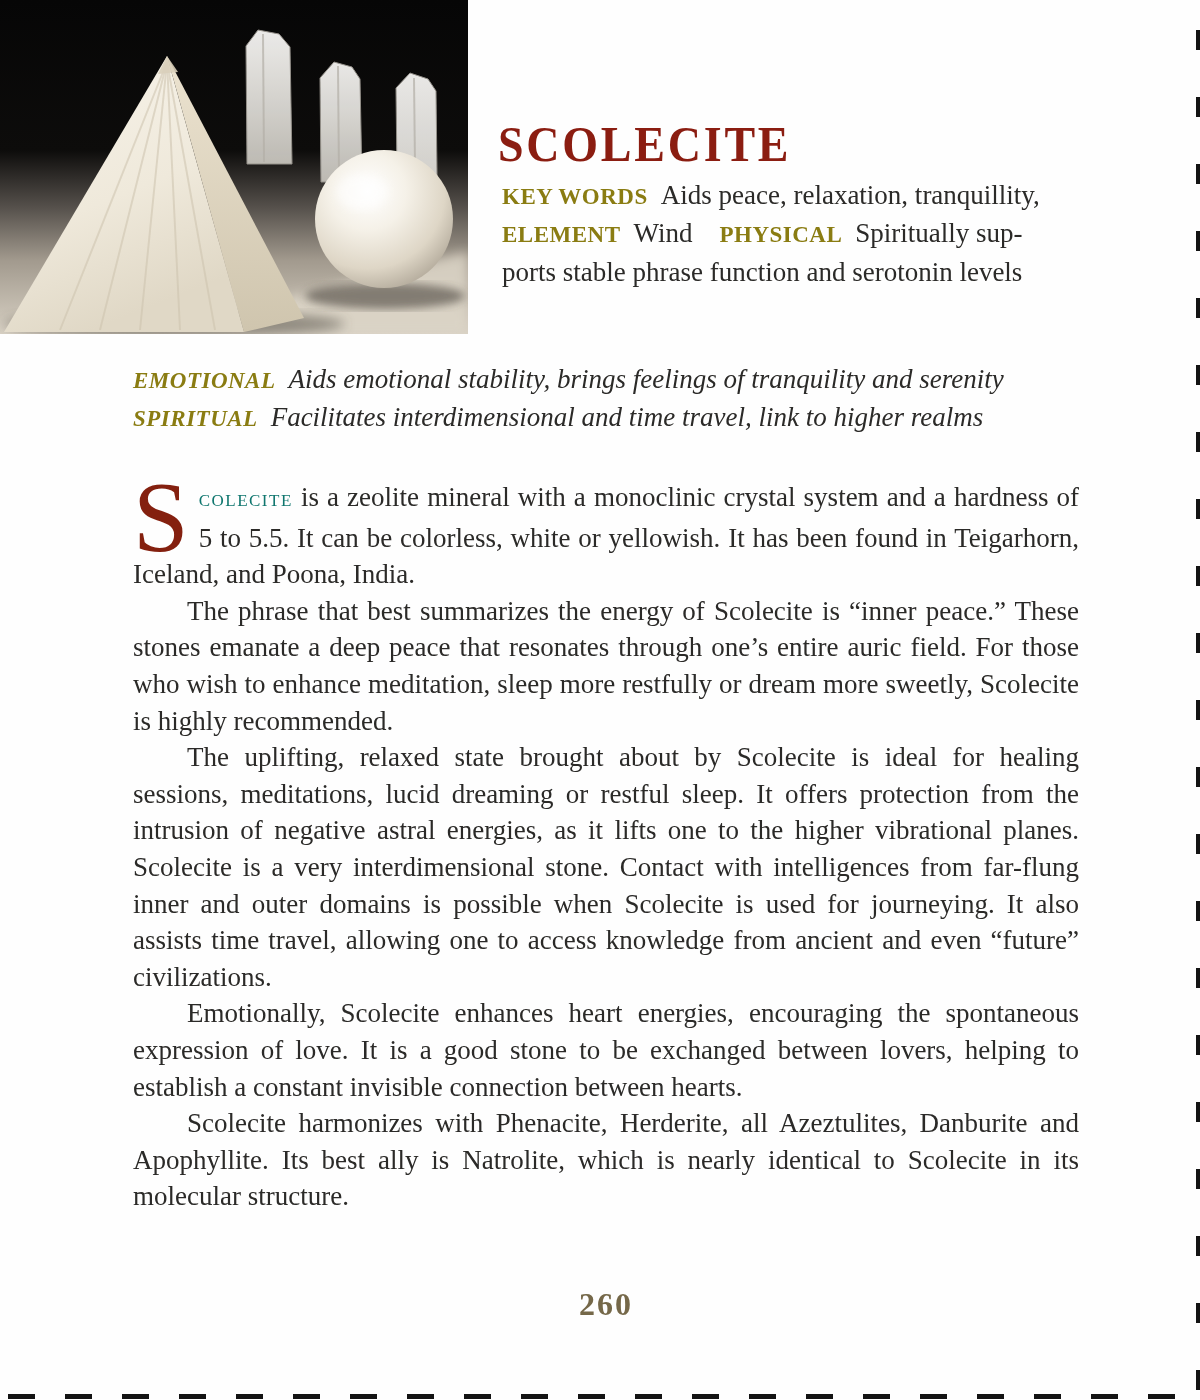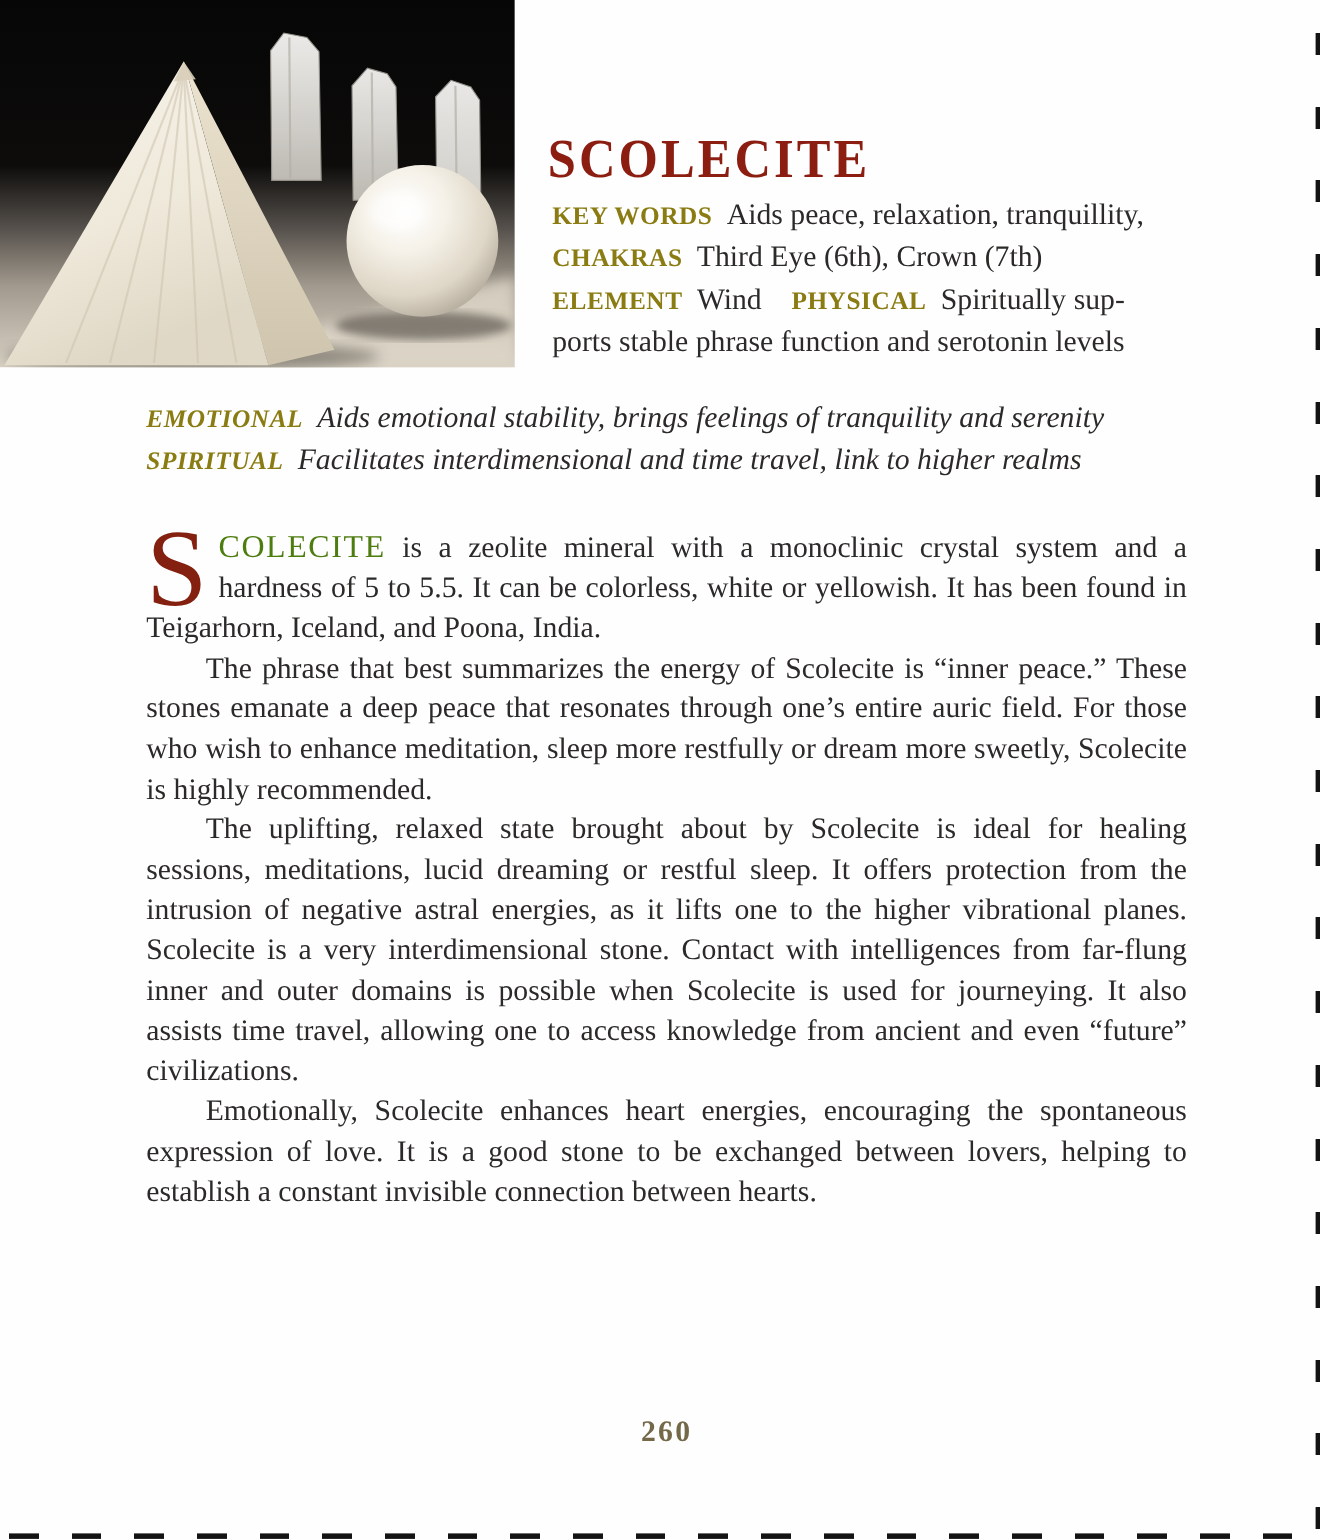--- a/index.html
+++ b/index.html
@@ -56,29 +56,29 @@
   .body p.indent{text-indent:54px;}
   .dropcap{
     float:left;
     font-size:100px;
     line-height:71px;
     height:71px;
     padding:2px 10px 0 0;
     color:#84200f;
   }
   .lead-smallcaps{
-    font-size:29px;
+    font-size:17px;
     letter-spacing:1.5px;
-    color:#4d7c0f;
+    color:#0f766e;
   }
   
   .pageno{
     position:absolute;left:133px;top:1286px;width:946px;
     text-align:center;
-    font-size:27px;font-weight:bold;
+    font-size:32px;font-weight:bold;
     letter-spacing:2px;
     color:#756849;
   }
   
   .ticks-right{
     position:absolute;right:0;top:30px;width:4px;height:1362px;
     background:repeating-linear-gradient(to bottom,#131313 0 20px,transparent 20px 67px);
   }
   .ticks-bottom{
     position:absolute;left:8px;right:0;bottom:1px;height:5px;
@@ -159,35 +159,35 @@
         <circle cx="384" cy="219" r="69" fill="url(#gSphere)"></circle>
         <ellipse cx="362" cy="192" rx="26" ry="18" fill="#ffffff" opacity="0.55" filter="url(#b4)"></ellipse>
       </g>
     </svg>
   </div>
 
   <h1 class="title">SCOLECITE</h1>
 
   <div class="info-col-right">
       <div class="info-line"><span class="info-label">KEY WORDS</span><span class="info-text">Aids peace, relaxation, tranquillity,</span></div>
-      <div class="info-line"><span class="info-label">CHAKRAS</span><span class="info-text">Third Eye (6th), Crown (7th)</span></div>
       <div class="info-line"><span class="info-label">ELEMENT</span><span class="info-text">Wind</span><span class="info-gap"></span><span class="info-label">PHYSICAL</span><span class="info-text">Spiritually sup-</span></div>
       <div class="info-line"><span class="info-text">ports stable phrase function and serotonin levels</span></div>
     </div>
 
   <div class="info-col-full">
       <div class="info-line"><span class="info-label">EMOTIONAL</span><span class="info-text">Aids emotional stability, brings feelings of tranquility and serenity</span></div>
       <div class="info-line"><span class="info-label">SPIRITUAL</span><span class="info-text">Facilitates interdimensional and time travel, link to higher realms</span></div>
     </div>
 
   <div class="body">
     <p class="lead"><span class="dropcap">S</span><span class="lead-smallcaps">COLECITE</span><span> is a zeolite mineral with a monoclinic crystal system and a hardness of 5 to 5.5. It can be colorless, white or yellowish. It has been found in Teigarhorn, Iceland, and Poona, India.</span></p>
   <p class="indent">The phrase that best summarizes the energy of Scolecite is “inner peace.” These stones emanate a deep peace that resonates through one’s entire auric field. For those who wish to enhance meditation, sleep more restfully or dream more sweetly, Scolecite is highly recommended.</p>
       <p class="indent">The uplifting, relaxed state brought about by Scolecite is ideal for healing sessions, meditations, lucid dreaming or restful sleep. It offers protection from the intrusion of negative astral energies, as it lifts one to the higher vibrational planes. Scolecite is a very interdimensional stone. Contact with intelligences from far-flung inner and outer domains is possible when Scolecite is used for journeying. It also assists time travel, allowing one to access knowledge from ancient and even “future” civilizations.</p>
       <p class="indent">Emotionally, Scolecite enhances heart energies, encouraging the spontaneous expression of love. It is a good stone to be exchanged between lovers, helping to establish a constant invisible connection between hearts.</p>
+      <p class="indent">Scolecite harmonizes with Phenacite, Herderite, all Azeztulites, Danburite and Apophyllite. Its best ally is Natrolite, which is nearly identical to Scolecite in its molecular structure.</p>
     </div>
 
   <div class="pageno">260</div>
 
   <div class="ticks-right"></div>
   <div class="ticks-bottom"></div>
 
 </div>
 
 </body></html>

